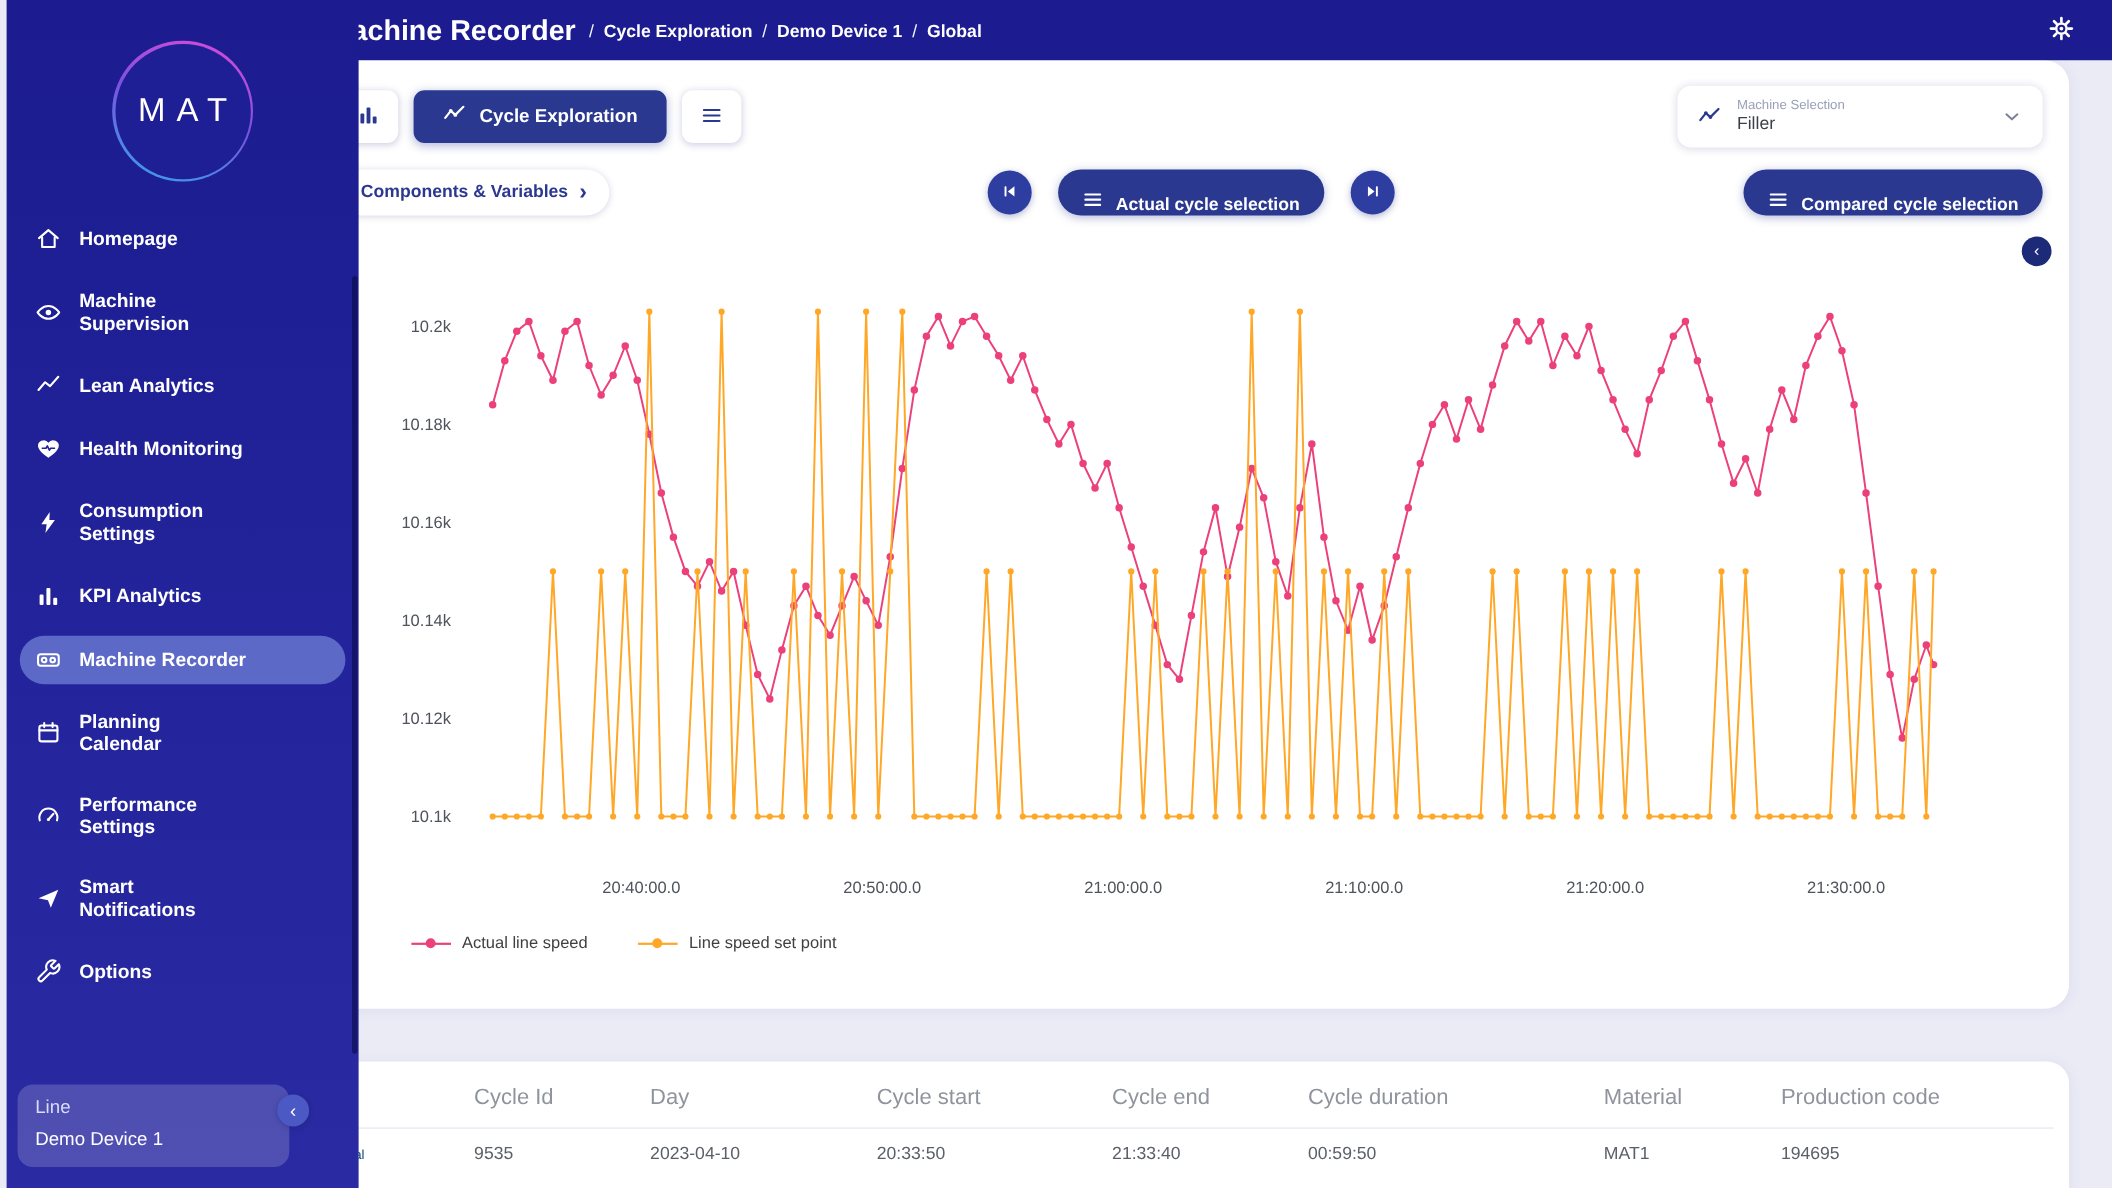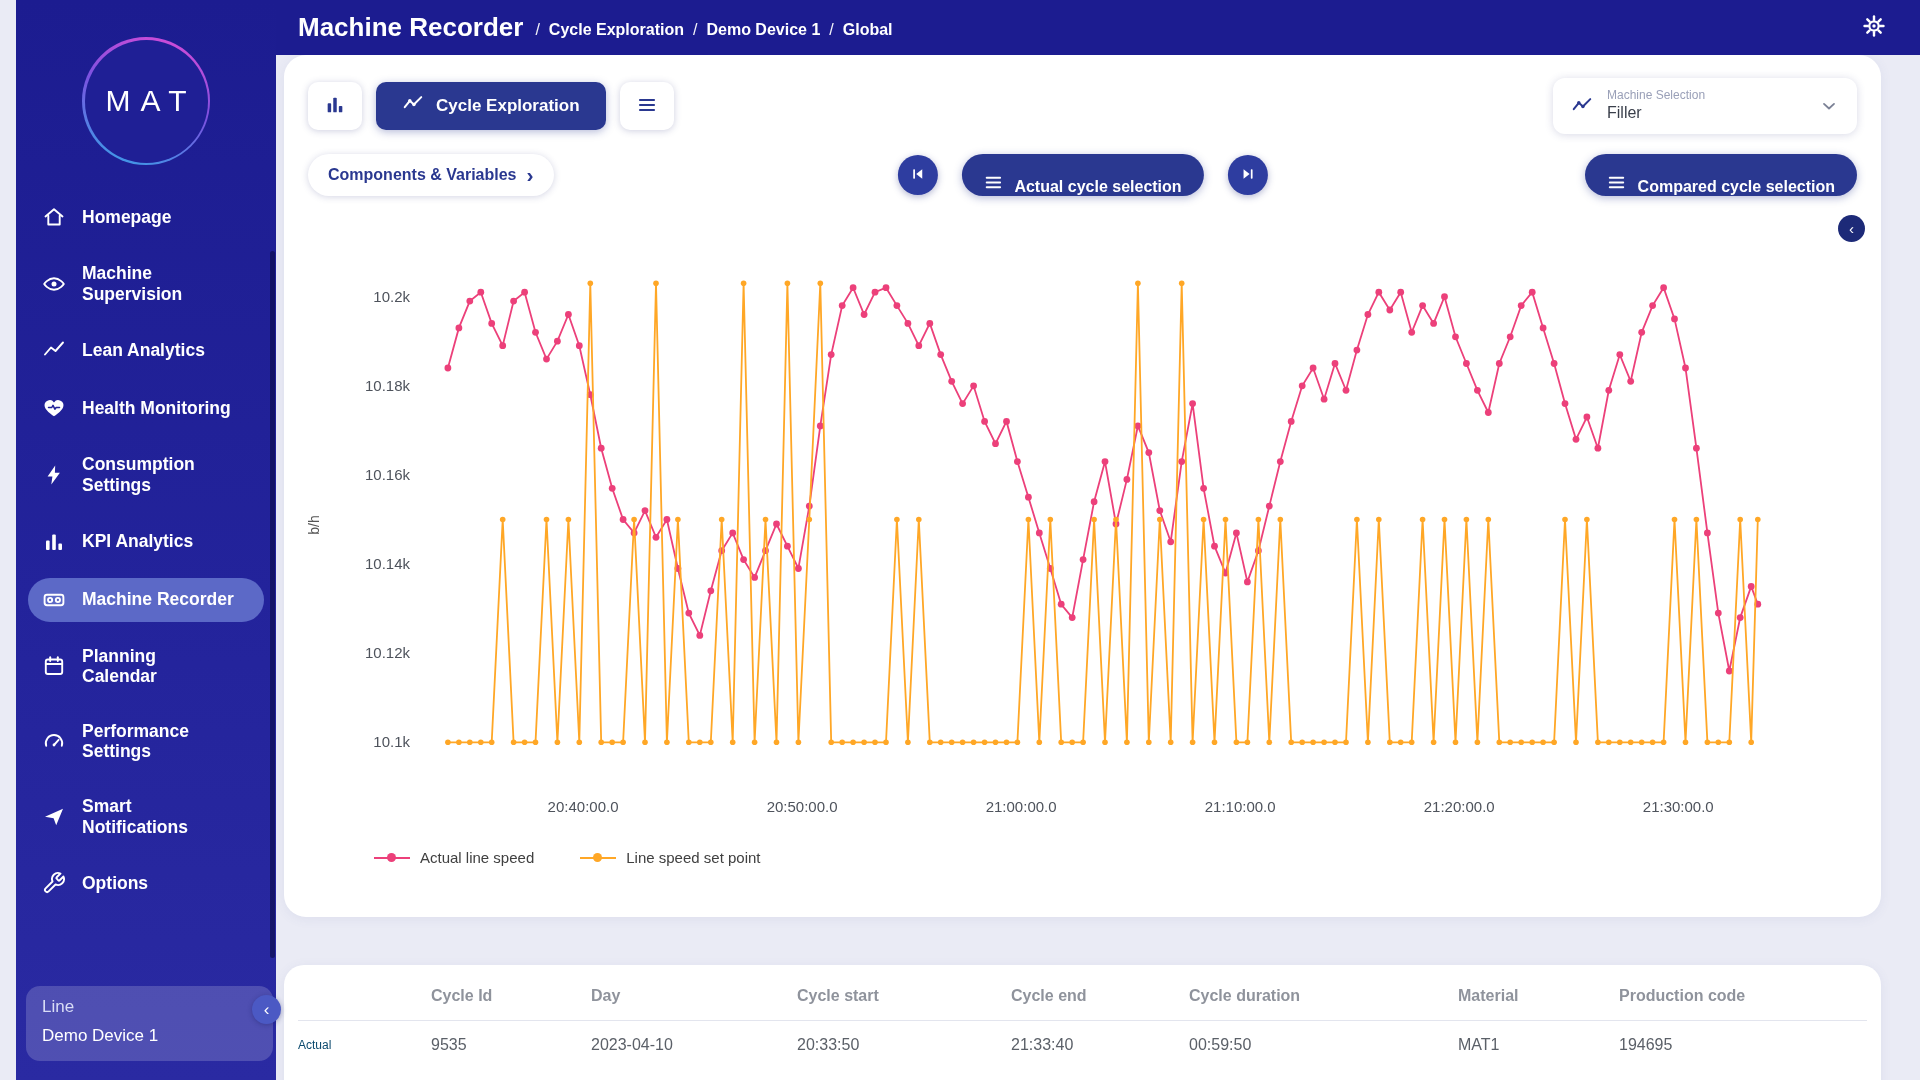--- a/index.html
+++ b/index.html
@@ -1,19 +1,19 @@
 <!DOCTYPE html>
 <html><head>
 <meta charset="utf-8">
 <style>
   * { margin:0; padding:0; box-sizing:border-box; }
   html,body { width:1920px; height:1080px; overflow:hidden; font-family:"Liberation Sans", sans-serif; background:#eaebf5; }
 
   
-  .sidebar { position:absolute; left:16px; top:0; width:260px; height:1080px;
+  .sidebar { position:absolute; left:6px; top:0; width:320px; height:1080px;
              background:linear-gradient(180deg,#1c1c90 0%, #23239b 55%, #2a2aa2 100%); color:#fff; z-index:2; }
   .logo-wrap { display:flex; justify-content:center; padding-top:37px; }
   .logo-ring { width:128px; height:128px; border-radius:50%; padding:2.5px;
                background:linear-gradient(200deg,#e04ad6 0%, #7b52e0 48%, #35a6e8 100%); }
   .logo-inner { width:100%; height:100%; border-radius:50%; background:#1f1f95;
                 display:flex; align-items:center; justify-content:center;
                 font-size:30px; letter-spacing:10px; padding-left:10px; color:#fff; }
   .nav { margin-top:30px; display:flex; flex-direction:column; gap:14px; padding:0 12px; }
   .nav-item { display:flex; align-items:center; gap:16px; padding:10px 14px; border-radius:27px; cursor:pointer; }
   .nav-item.active { background:#5c69c7; }
@@ -46,21 +46,21 @@
   .main-card { width:1597px; height:862px; background:#fff; border-radius:22px; position:relative;
                padding:22px 24px; box-shadow:0 2px 12px rgba(80,90,150,.08); }
 
   
   .toolbar { display:flex; align-items:center; gap:14px; height:58px; }
   .icon-btn { width:54px; height:48px; border-radius:10px; background:#fff; border:none; cursor:pointer;
               box-shadow:0 1px 7px rgba(60,64,130,.25); display:flex; align-items:center; justify-content:center; color:#2a3890; }
   .tab-primary { height:48px; padding:0 26px; border-radius:10px; background:#2a3890; color:#fff; border:none; cursor:pointer;
                  display:flex; align-items:center; gap:12px; font-size:17px; font-weight:700;
                  box-shadow:0 2px 9px rgba(42,56,144,.35); }
-  .machine-select { margin-left:auto; width:304px; height:56px; background:#fff; border-radius:12px; cursor:pointer;
+  .machine-select { margin-left:auto; width:332px; height:56px; background:#fff; border-radius:12px; cursor:pointer;
                     box-shadow:0 1px 8px rgba(60,64,130,.2); display:flex; align-items:center; padding:0 18px; gap:14px; }
   .ms-text { display:flex; flex-direction:column; line-height:1.3; }
   .ms-label { font-size:12px; color:#9aa0b8; }
   .ms-value { font-size:16px; color:#3a3f4b; }
   .ms-chevron { margin-left:auto; display:flex; }
 
   
   .controls { display:flex; align-items:center; margin-top:18px; position:relative; height:44px; }
   .pill-white { height:42px; border-radius:21px; background:#fff; border:none; cursor:pointer;
                 box-shadow:0 1px 7px rgba(60,64,130,.22); color:#2a3890; font-weight:700; font-size:16px;
@@ -84,21 +84,21 @@
   .axis-tick { font-size:15px; fill:#4e535c; font-family:"Liberation Sans", sans-serif; }
   .legend { display:flex; gap:46px; margin:28px 0 0 66px; align-items:center; }
   .legend-item { display:flex; align-items:center; gap:10px; font-size:15px; color:#404040; }
   .lg-line { width:36px; height:2px; background:var(--c); position:relative; }
   .lg-line::after { content:""; position:absolute; left:13px; top:-3.5px; width:9px; height:9px; border-radius:50%; background:var(--c); }
 
   
   .table-card { margin-top:48px; width:1597px; height:170px; background:#fff; border-radius:20px 20px 0 0;
                 padding:22px 0 0 14px; box-shadow:0 2px 12px rgba(80,90,150,.08); }
   .t-grid { display:grid; grid-template-columns:133px 160px 206px 214px 178px 269px 161px auto; align-items:center; }
-  .t-head { font-weight:700; font-size:16px; color:#8f939c; padding-bottom:15px; }
+  .t-head { font-weight:400; font-size:20px; color:#8f939c; padding-bottom:15px; }
   .t-divider { height:1px; background:#e3e5ee; margin-right:14px; }
   .t-cell { font-size:16px; color:#5b6068; padding-top:15px; }
   .t-row-label { font-size:12px; color:#0c4a6e; padding-top:15px; }
 </style>
 </head>
 <body>
 
 <aside class="sidebar">
   <div class="logo-wrap">
     <div class="logo-ring">

